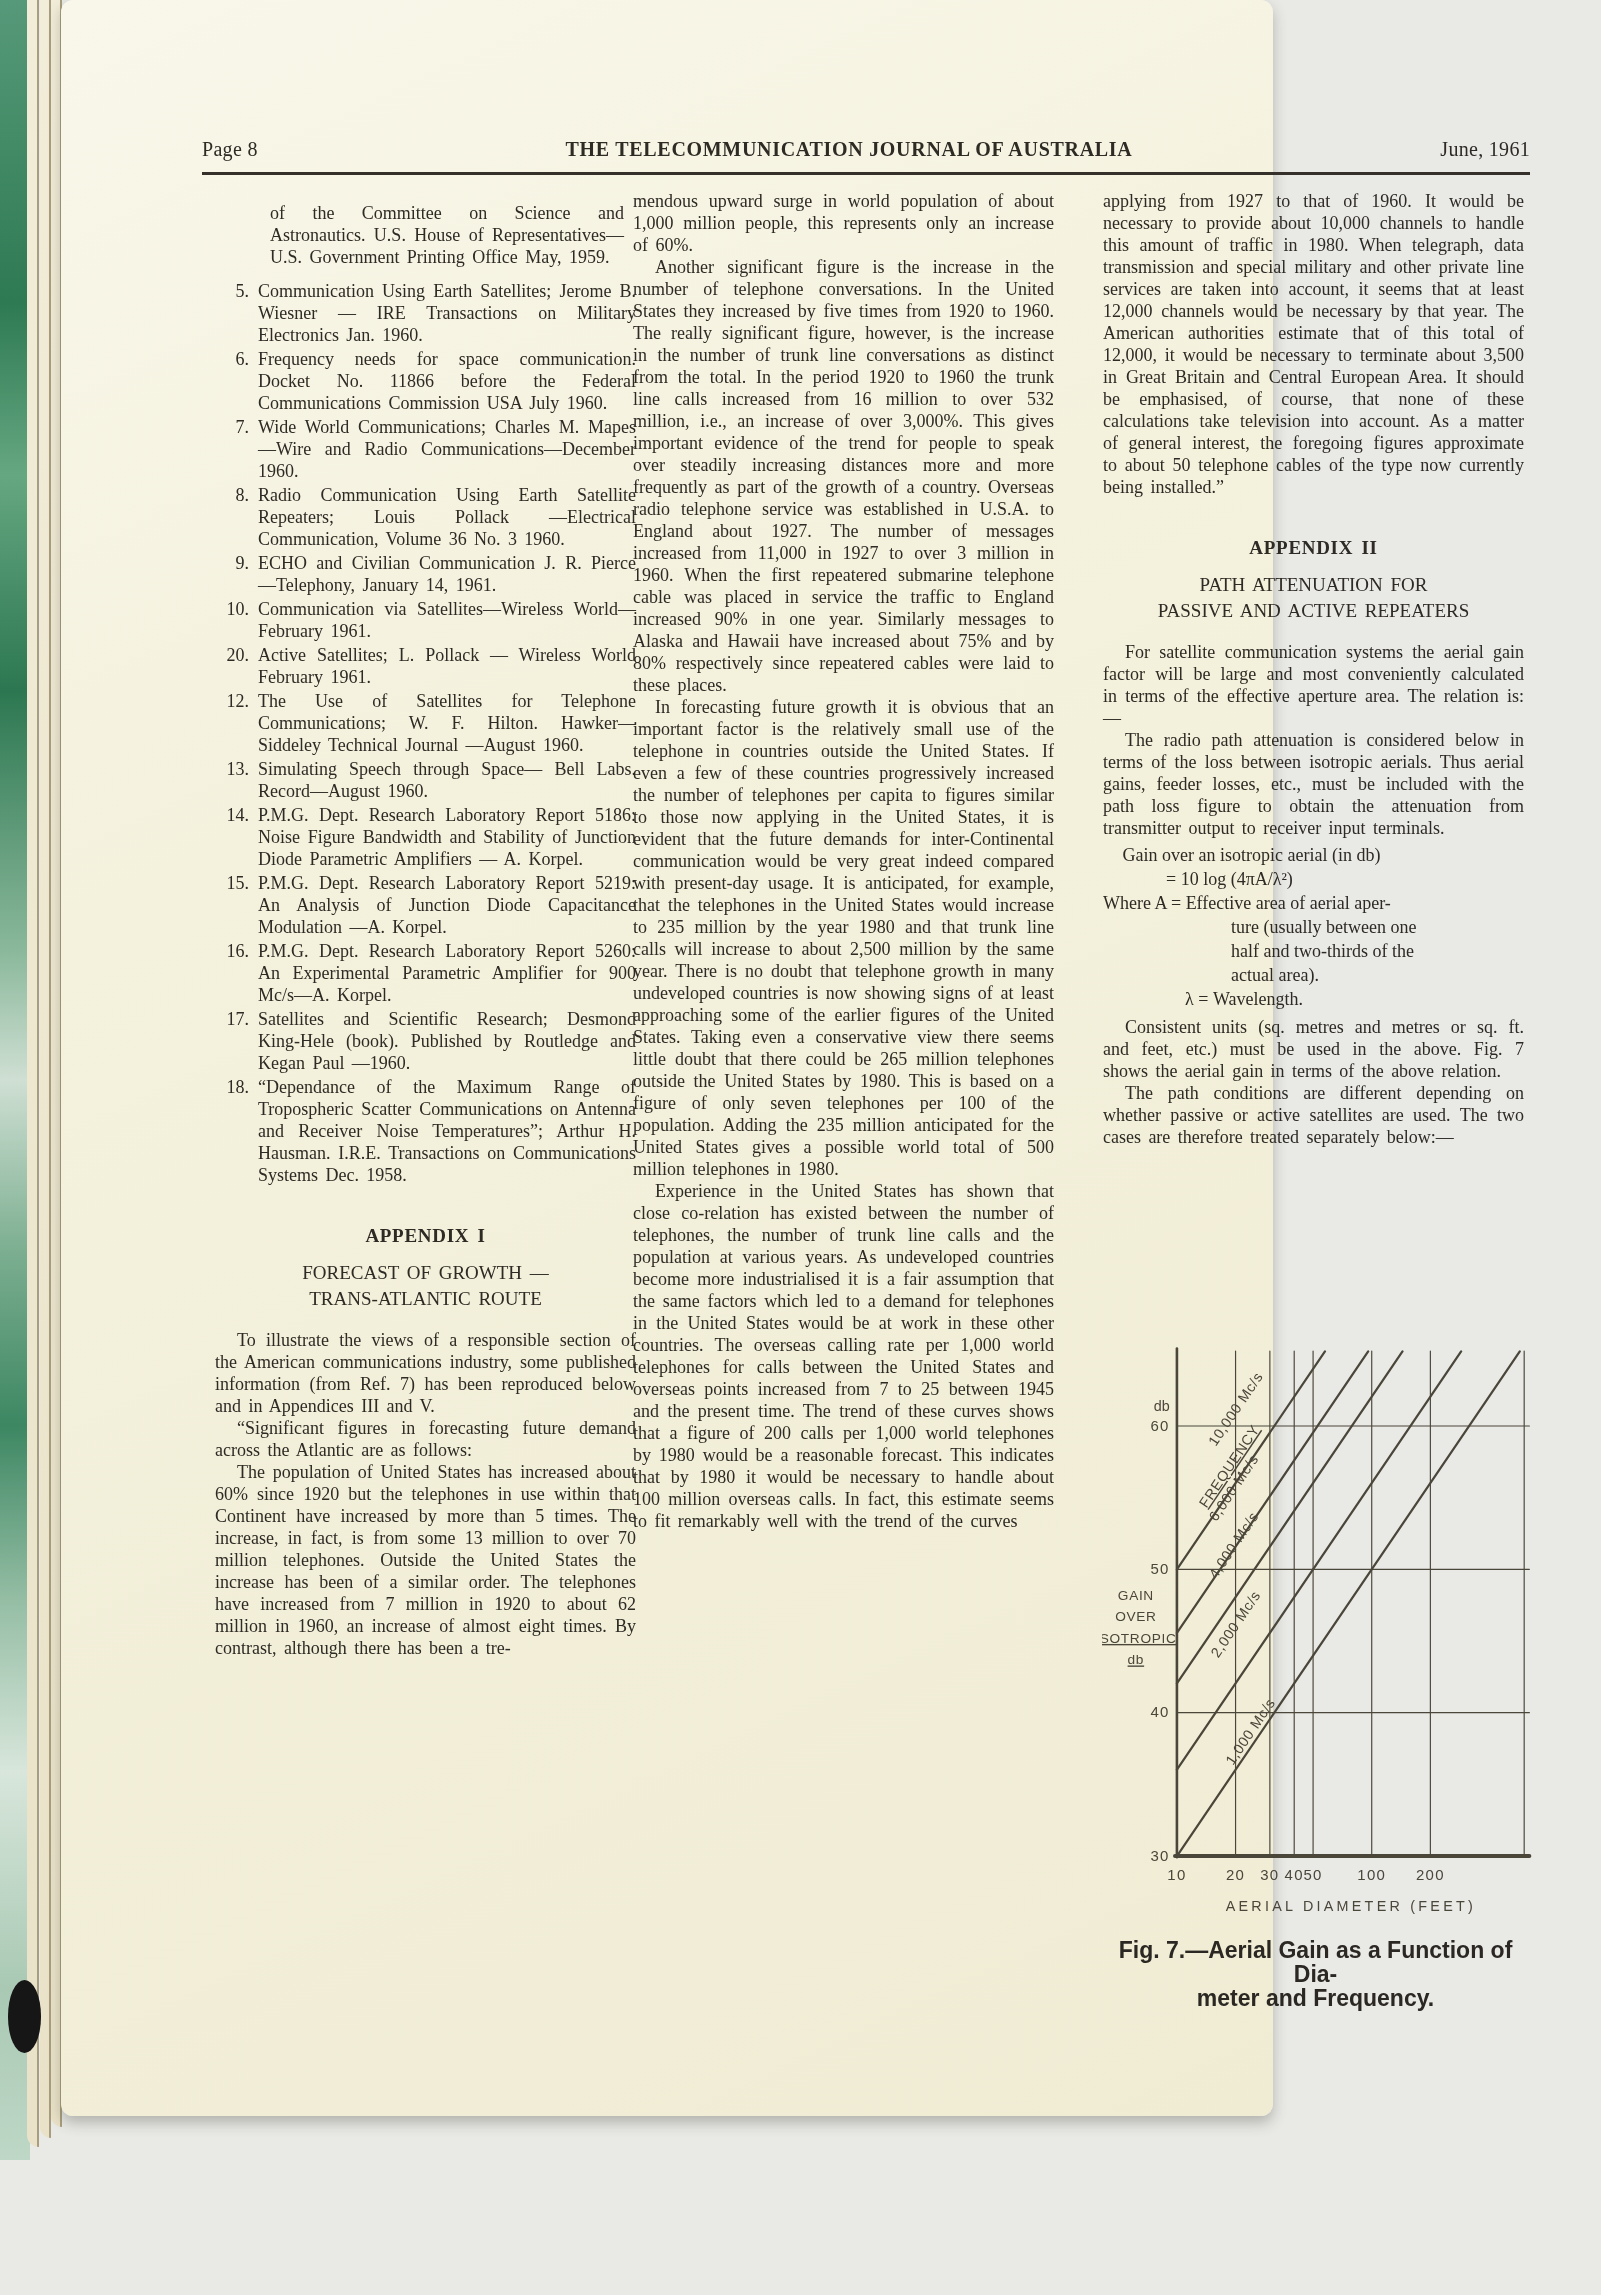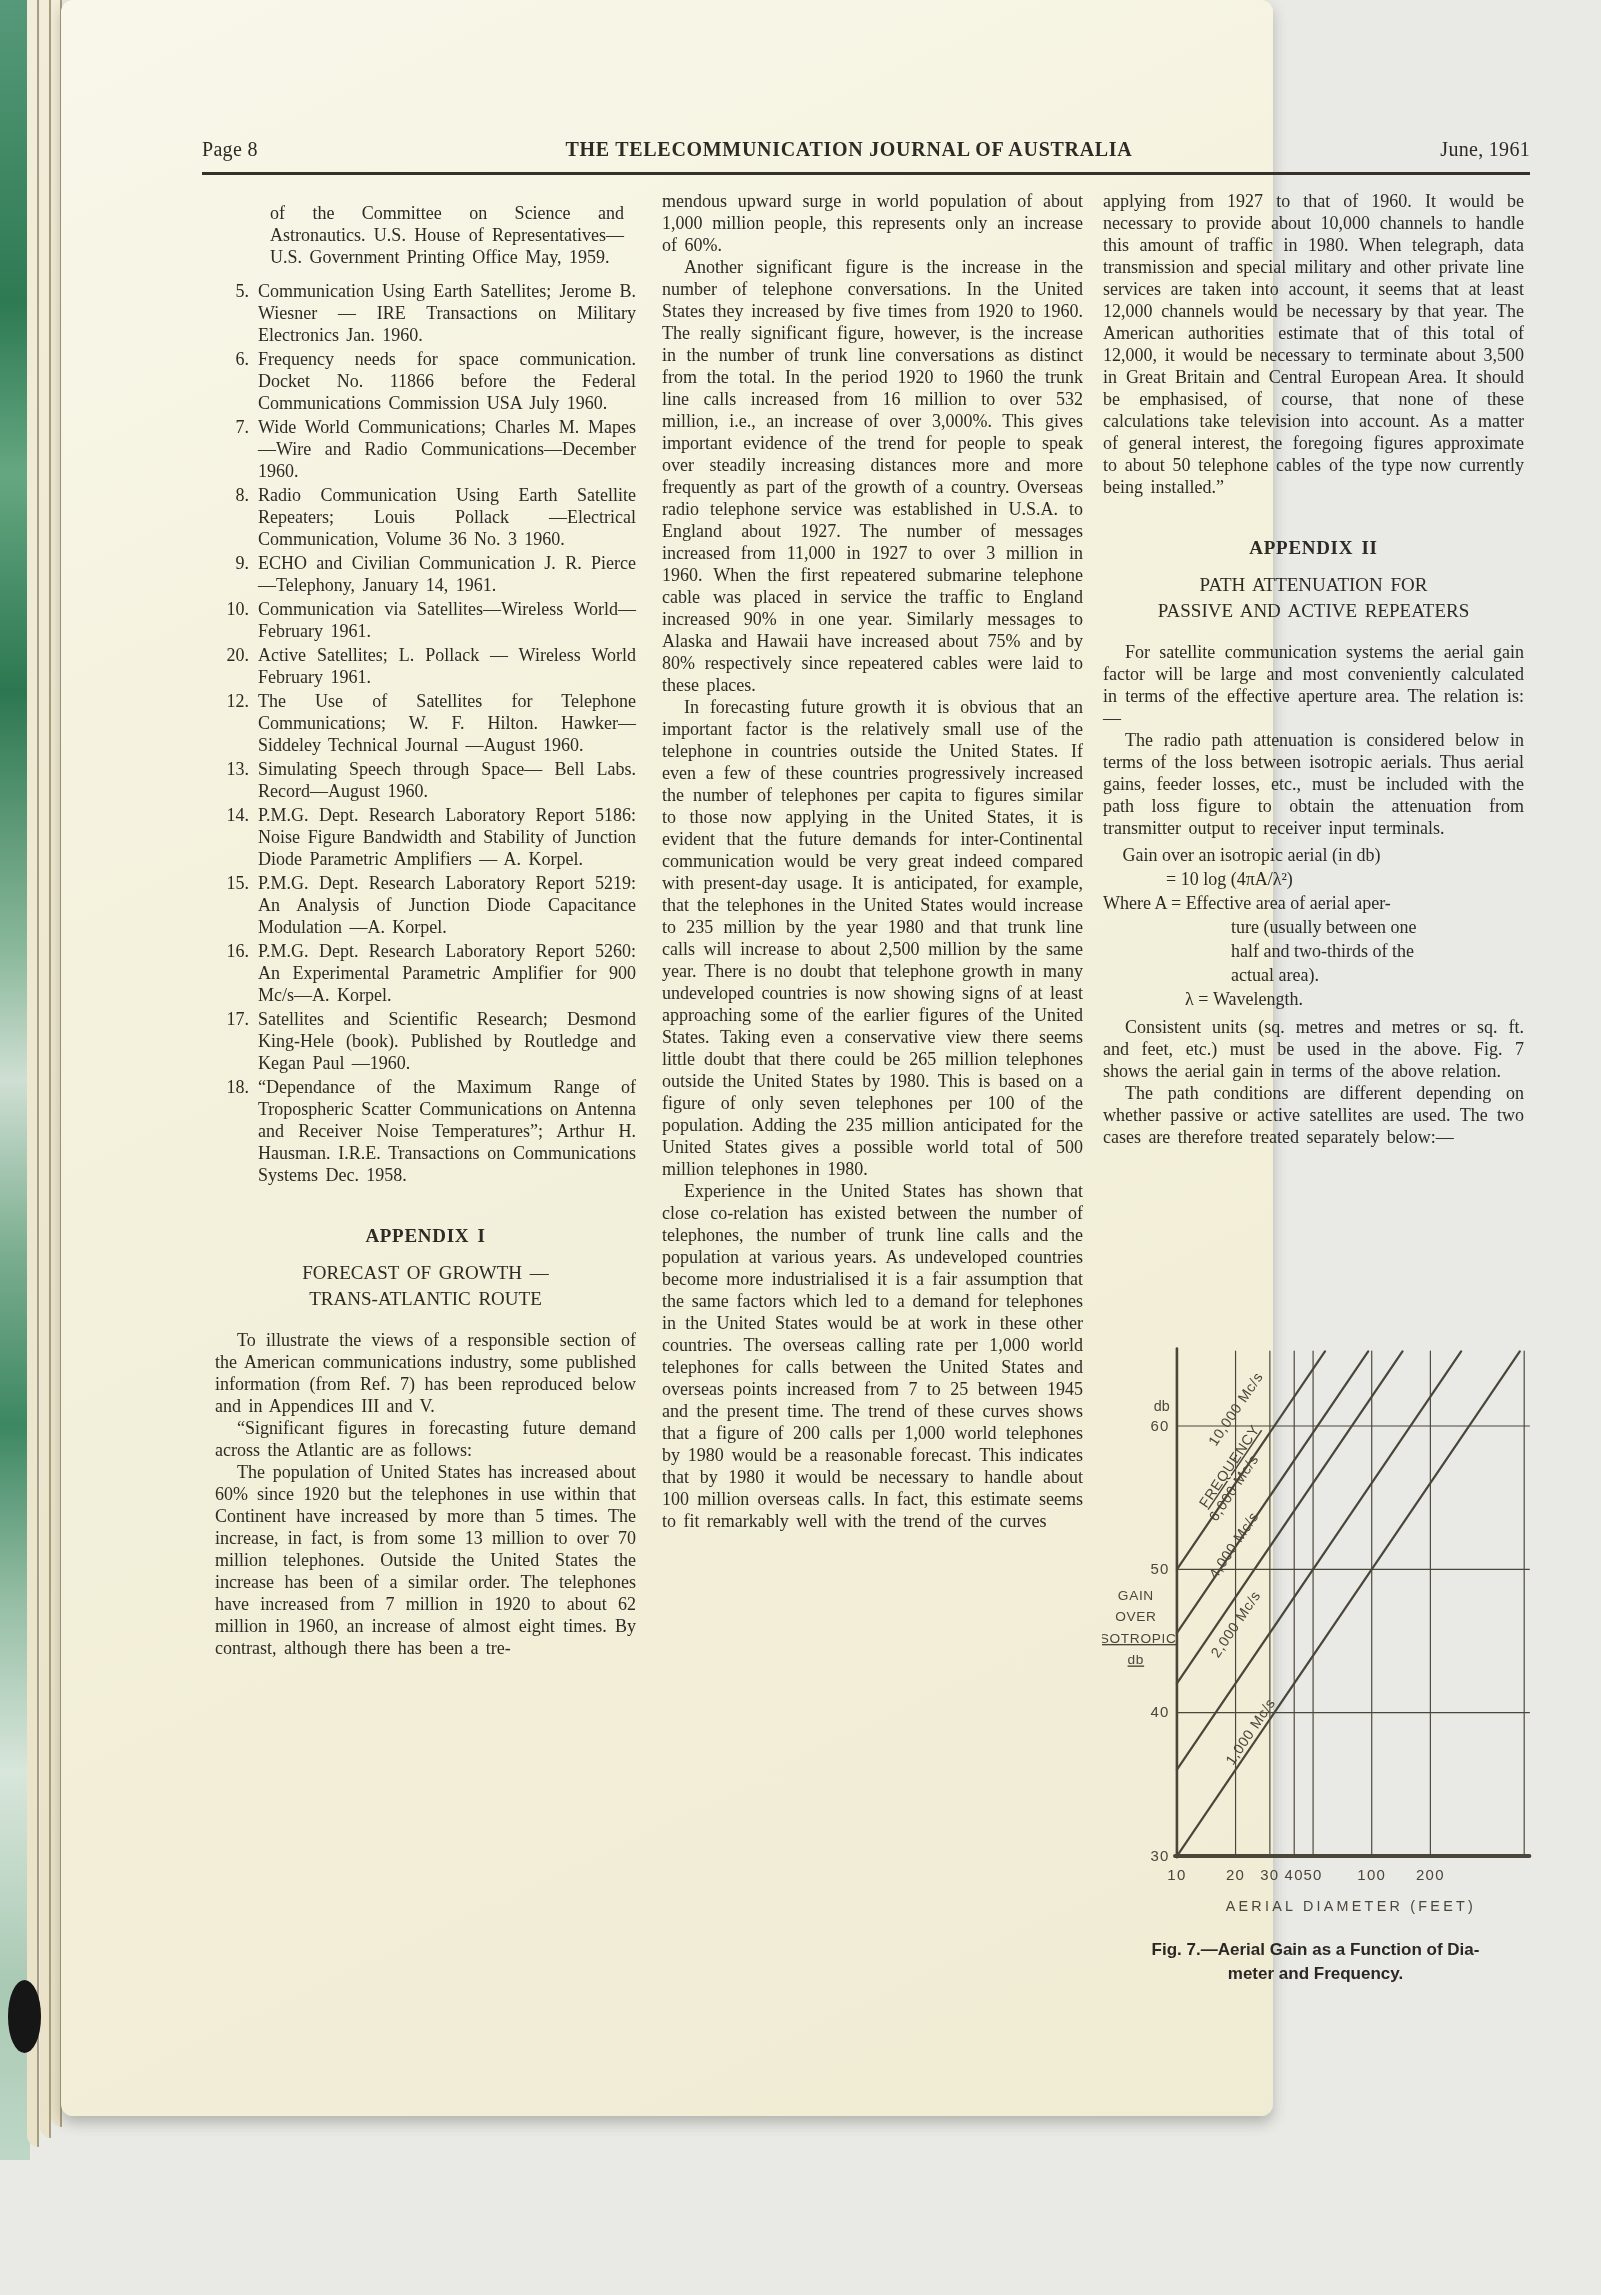--- a/index.html
+++ b/index.html
@@ -22,39 +22,39 @@
     background:linear-gradient(155deg,#f9f7ea 0%,#f4f1dd 35%,#f0ecd4 100%);
     border-bottom-left-radius:59px 39px;
     box-shadow:0 6.5px 14.3px rgba(60,60,50,.3);
     border-radius:12px;
   }
   .header{position:absolute;left:141px;top:138px;width:1328px;display:flex;justify-content:space-between;align-items:baseline}
   .pgnum,.jdate{font-size:20px;letter-spacing:0.3px}
   .jtitle{font-size:20px;font-weight:bold;letter-spacing:0.7px}
   .rule{position:absolute;left:141px;top:172px;width:1328px;height:2.6px;background:#35302a}
   .col{position:absolute;top:190px;width:421px;font-size:18px;line-height:22px;text-align:justify;word-spacing:2.9px}
-  .col1{left:154px}.col2{left:601px}.col3{left:1042px}
+  .col1{left:154px}.col2{left:572px}.col3{left:1042px}
   .para{margin:0}
   .ind{text-indent:22px}
   .ref-cont{margin:12px;padding-left:43px}
   .ref-item{position:relative;padding-left:43px;margin-top:2px}
   .ref-num{position:absolute;left:0;top:0;width:34px;text-align:right}
   .app-title{font-size:19px;font-weight:bold;text-align:center;letter-spacing:0.7px;margin:39px 0 13px;text-indent:0}
   .app-sub{font-size:19px;font-weight:normal;text-align:center;line-height:26px;margin:0 0 17px;text-indent:0}
   .formula{margin:3.9px 0 5.2px;word-spacing:normal}
   .fl{white-space:nowrap;font-size:18px;line-height:24px;text-align:left}
   .fl-1{padding-left:19.6px}
   .fl-2{padding-left:63px}
   .fl-3{padding-left:0}
   .fl-4{padding-left:128px}
   .fl-7{padding-left:82px}
   #fig7-svg{position:absolute;left:1041px;top:1338px}
   .fig-caption{
     position:absolute;left:1042px;top:1938px;width:425px;text-align:center;
-    font-family:"Liberation Sans",sans-serif;font-weight:bold;font-size:17px;line-height:24px;color:#2b2722;
+    font-family:"Liberation Sans",sans-serif;font-weight:bold;font-size:23px;line-height:24px;color:#2b2722;
   }
 </style>
 </head>
 <body>
 
 <div class="spine"></div>
 <div class="clip"></div>
 <div class="edge e1"></div>
 <div class="edge e2"></div>
 <div class="edge e3"></div>

